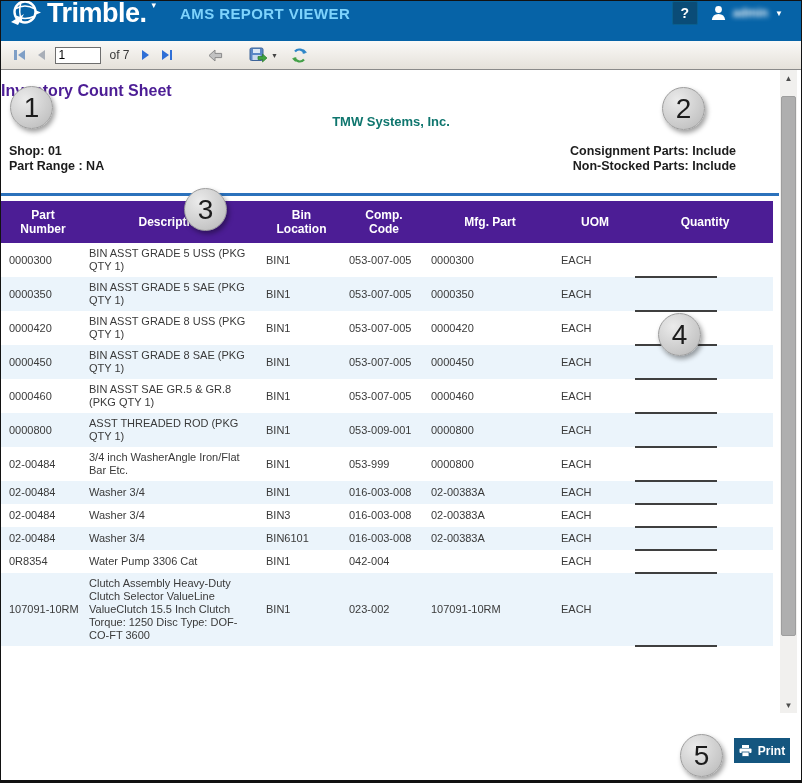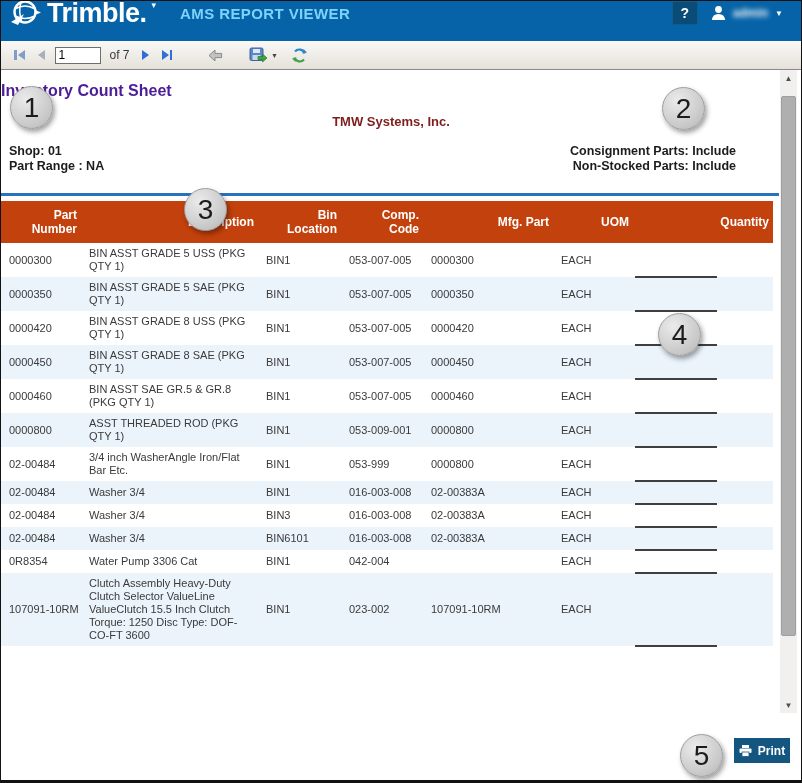--- a/index.html
+++ b/index.html
@@ -32,29 +32,29 @@
   .vbar-last  { width:2.5px; height:10px; background:#2F6FD6; }
   .page-input { width:46px; height:17px; border:1px solid #6e6e6e; font-size:12px; padding:0 3px;
                 font-family:"Liberation Sans", sans-serif; }
   .of-label { font-size:12px; color:#3a3a3a; margin:0 2px; }
   .tb-gap { width:16px; }
   .export-caret { font-size:7px; color:#444; margin-left:2px; }
 
   
   .content { position:relative; }
   .rpt-title { text-align:left; font-size:16px; font-weight:bold; color:#4c1d95; margin-top:12px; width:780px; }
-  .rpt-company { text-align:center; font-size:13px; font-weight:bold; color:#7f1d1d; margin-top:14px; width:780px; }
+  .rpt-company { text-align:center; font-size:13px; font-weight:bold; color:#0f766e; margin-top:14px; width:780px; }
   .rpt-info { display:flex; justify-content:space-between; margin:15px 65px 0 8px;gap:19px; }
   .rpt-info .left div, .rpt-info .right div { font-size:12.5px; font-weight:bold; color:#1c1c1c; line-height:15px; }
   .rpt-info .right { text-align:right; }
   .rule { margin-top:19px; width:778px; height:3px; background:#2B72BC; }
 
   
   table.inv { border-collapse:collapse; table-layout:fixed; width:772px; margin-top:5px; }
-  table.inv th { background:#c2410c; color:#fff; font-size:12px; font-weight:bold; text-align:right;
+  table.inv th { background:#4c1d95; color:#fff; font-size:12px; font-weight:bold; text-align:center;
                  vertical-align:middle; padding:4px 4px 4px 8px; height:42px; line-height:14px;margin-top:11px; }
   table.inv th:nth-child(1){width:80px} table.inv th:nth-child(2){width:177px}
   table.inv th:nth-child(3){width:83px} table.inv th:nth-child(4){width:82px}
   table.inv th:nth-child(5){width:130px} table.inv th:nth-child(6){width:80px}
   table.inv th:nth-child(7){width:140px}
   table.inv td { font-size:11px; color:#3A3A3A; line-height:13px; vertical-align:middle;
                  padding:4px 4px 4px 8px; }
   table.inv tbody tr { height:23px; }
   table.inv tbody tr:nth-child(even) { background:#EBF4FB; }
   td.c-part { white-space:nowrap; }

